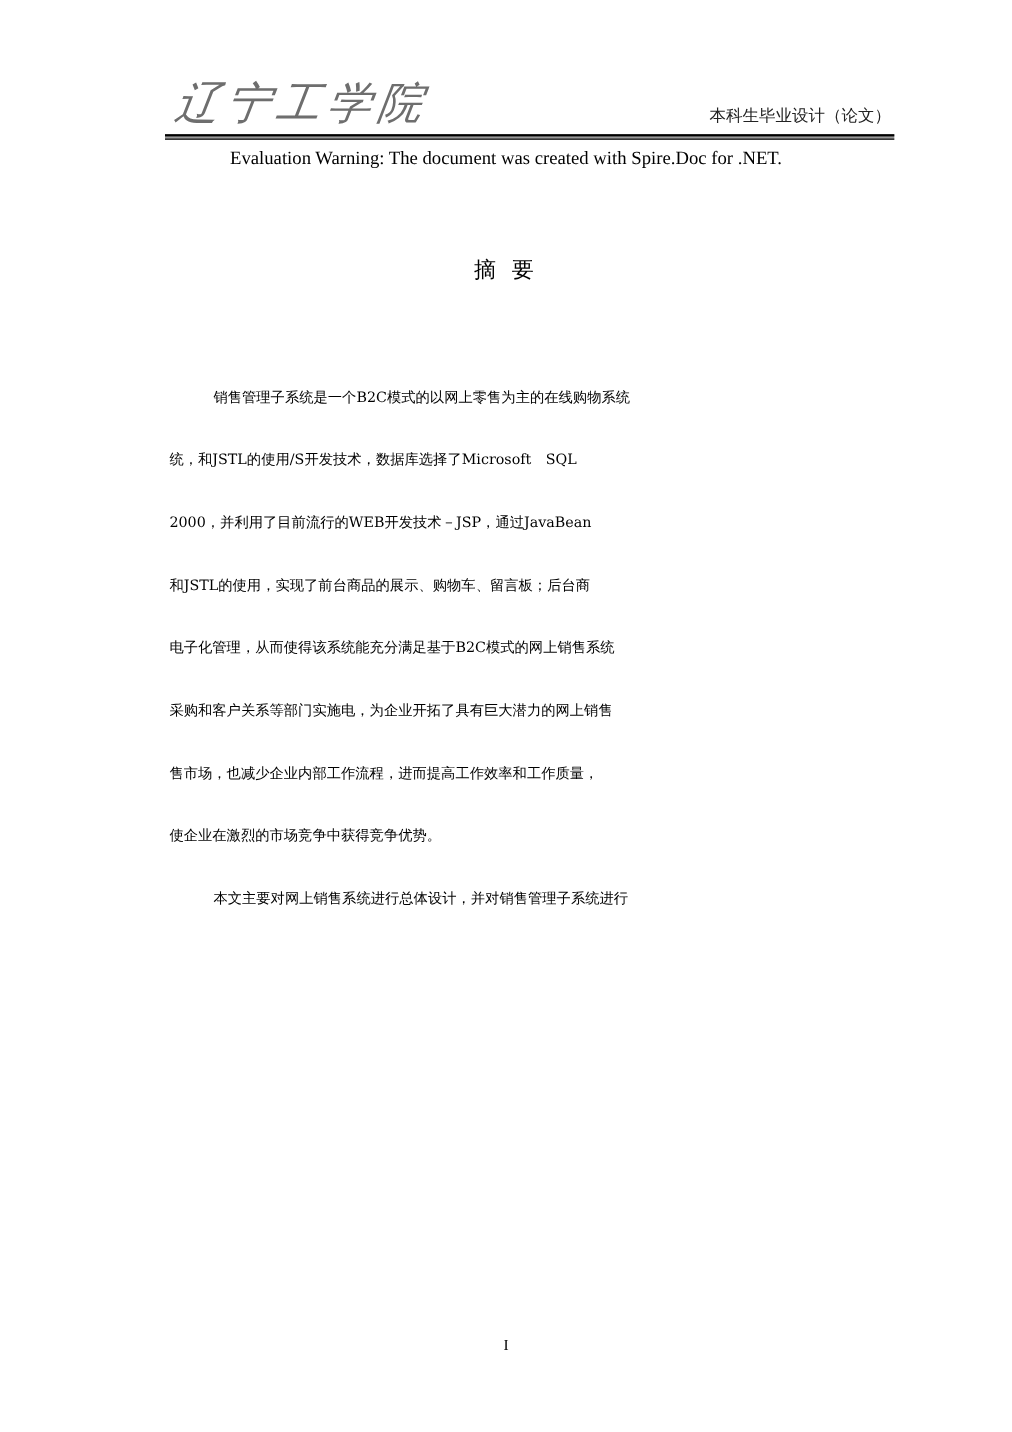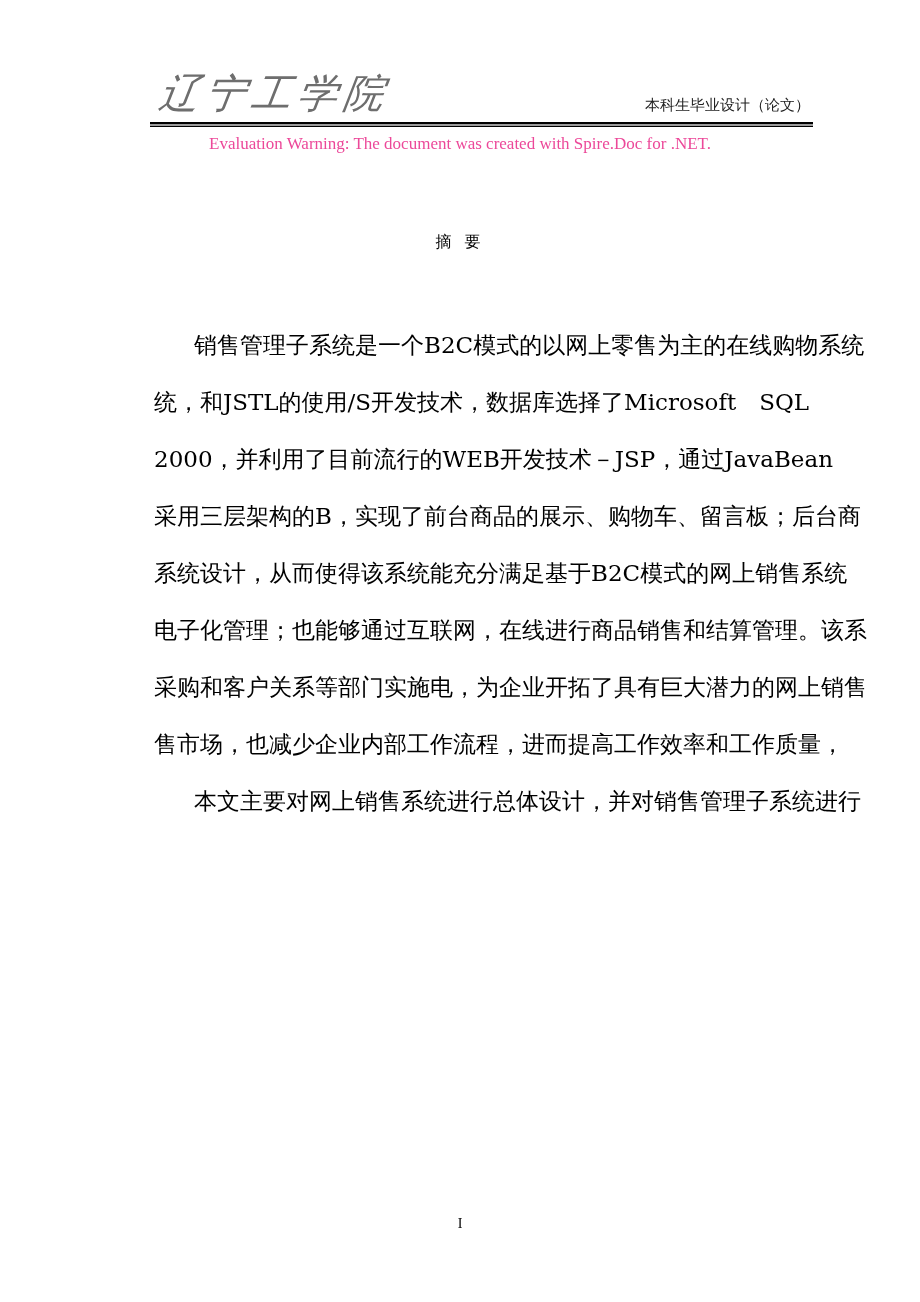--- a/index.html
+++ b/index.html
@@ -1,40 +1,40 @@
 <!DOCTYPE html>
 <html><head>
   <meta charset="utf-8">
   <style>
     html, body { margin: 0; padding: 0; background: #ffffff; }
     body { width: 920px; height: 1302px; position: relative; overflow: hidden; font-family: "DejaVu Serif", "Liberation Serif", serif; color: #000; }
     .logo { position: absolute; left: 160px; top: 66px; font-family: "DejaVu Serif", serif; font-size: 40px; color: #6e6e6e; letter-spacing: 6px; font-style: italic; transform: skewX(-8deg); }
     .header-right { position: absolute; right: 110px; top: 96px; font-size: 15px; color: #222; font-family: Liberation Serif, serif; }
     .rule { position: absolute; left: 150px; width: 663px; top: 122px; height: 5px; border-top: 2px solid #000; border-bottom: 1px solid #000; background: #9a9a9a; box-sizing: border-box; }
-    .warning { position: absolute; left: 0; width: 920px; text-align: center; top: 134px; font-family: "Liberation Serif", serif; font-size: 17px; color: #ec4899; }
-    .title { position: absolute; left: 0; width: 920px; text-align: center; top: 232px; font-size: 16px; letter-spacing: 4px; }
-    .body-text { position: absolute; left: 154px; width: 680px; top: 326px; font-size: 23px; line-height: 38px; }
+    .warning { position: absolute; left: 0; width: 920px; text-align: center; top: 134px; font-family: "Liberation Serif", serif; font-size: 17px; color: #000000; }
+    .title { position: absolute; left: 0; width: 920px; text-align: center; top: 232px; font-size: 20px; letter-spacing: 4px; }
+    .body-text { position: absolute; left: 154px; width: 680px; top: 343px; font-size: 13px; line-height: 38px; }
     .line { white-space: nowrap; height: 38px; line-height: 38px; margin-bottom: 19px; }
     .indent { padding-left: 40px; }
     .page-num { position: absolute; left: 0; width: 920px; text-align: center; top: 1216px; font-family: "Liberation Serif", serif; font-size: 14px; }
   </style>
 </head>
 <body>
 
 <div class="logo">辽宁工学院</div>
 <div class="header-right">本科生毕业设计（论文）</div>
 <div class="rule"></div>
 <div class="warning">Evaluation Warning: The document was created with Spire.Doc for .NET.</div>
 <div class="title">摘 要</div>
 
 <div class="body-text">
   <div class="line indent">销售管理子系统是一个B2C模式的以网上零售为主的在线购物系统</div>
   <div class="line">统，和JSTL的使用/S开发技术，数据库选择了Microsoft　SQL</div>
   <div class="line">2000，并利用了目前流行的WEB开发技术－JSP，通过JavaBean</div>
-  <div class="line">采用三层架构的B，实现了前台商品的展示、购物车、留言板；后台商</div>
-  <div class="line">系统设计，从而使得该系统能充分满足基于B2C模式的网上销售系统</div>
-  <div class="line">电子化管理；也能够通过互联网，在线进行商品销售和结算管理。该系</div>
+  <div class="line">和JSTL的使用，实现了前台商品的展示、购物车、留言板；后台商</div>
+  <div class="line">电子化管理，从而使得该系统能充分满足基于B2C模式的网上销售系统</div>
   <div class="line">采购和客户关系等部门实施电，为企业开拓了具有巨大潜力的网上销售</div>
   <div class="line">售市场，也减少企业内部工作流程，进而提高工作效率和工作质量，</div>
+  <div class="line">使企业在激烈的市场竞争中获得竞争优势。</div>
   <div class="line indent">本文主要对网上销售系统进行总体设计，并对销售管理子系统进行</div>
 </div>
 
 <div class="page-num">I</div>
 
 </body></html>

